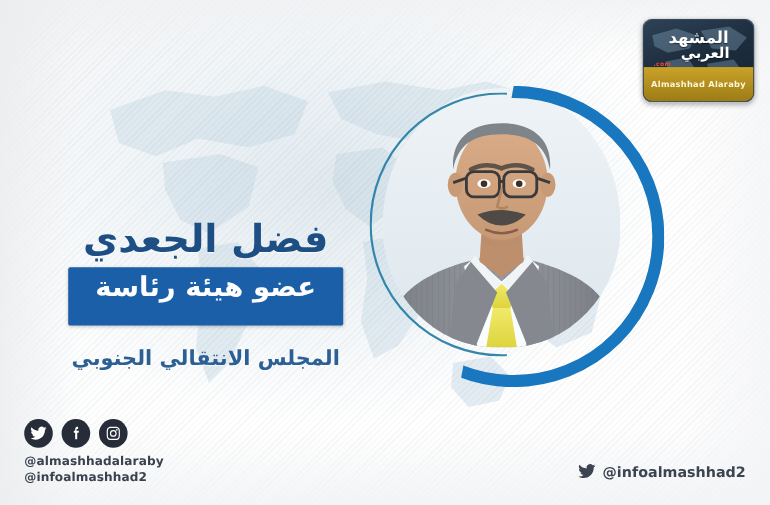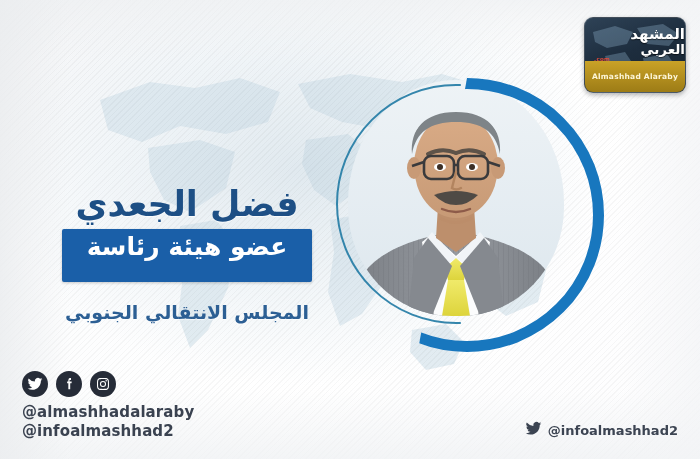--- a/index.html
+++ b/index.html
@@ -51,21 +51,21 @@
     background:linear-gradient(160deg,#2e4256 0%,#1d2d3e 45%,#16232f 100%);
     box-shadow:0 2px 5px rgba(0,0,0,.30);
     border:1px solid rgba(255,255,255,.18);
   }
   .logo-map{
     position:absolute;inset:0;opacity:.30;
   }
   .logo-map svg{width:100%;height:100%;}
   .logo-ar{
     position:absolute;left:0;right:0;top:9px;
-    text-align:right;color:#ffffff;
+    text-align:center;color:#ffffff;
     font-size:15px;font-weight:bold;line-height:1.02;
     direction:rtl;letter-spacing:-.2px;
     text-shadow:0 1px 1px rgba(0,0,0,.55);
   }
   .logo-ar .l2{font-size:13.5px;display:block;margin-top:1px;margin-left:12px;}
   .logo-dotcom{
     position:absolute;left:9px;top:38px;
     font-size:5.5px;color:#e24a3a;font-weight:bold;letter-spacing:.3px;
   }
   .logo-strip{
@@ -94,21 +94,21 @@
   }
   .photo{
     position:absolute;left:12px;top:-4px;width:216px;height:236px;
     border-radius:50% 50% 48% 48% / 52% 52% 46% 46%;
     overflow:hidden;
   }
   .photo svg{width:100%;height:100%;display:block;}
 
   
   .textblock{
-    position:absolute;left:62px;top:186px;width:250px;
+    position:absolute;left:62px;top:200px;width:250px;
     direction:rtl;text-align:center;
   }
   .name{
     font-size:35px;font-weight:bold;color:#1d4f85;
     line-height:1.05;letter-spacing:-.5px;
     text-shadow:0 1px 1px rgba(255,255,255,.75);
   }
   .banner{
     margin-top:6px;background:#1a5fa8;
     padding:5px 8px 22px;border-radius:2px;
@@ -127,21 +127,21 @@
   .social{
     position:absolute;left:22px;bottom:18px;
   }
   .social-icons{display:flex;gap:8px;align-items:center;margin-bottom:6px;}
   .sicon{
     width:26px;height:26px;border-radius:50%;
     background:#262c38;display:flex;align-items:center;justify-content:center;
   }
   .sicon svg{width:16px;height:16px;fill:#ffffff;}
   .handle{
-    font-size:15px;font-weight:bold;color:#3a4250;line-height:1.28;
+    font-size:11px;font-weight:bold;color:#3a4250;line-height:1.28;
     letter-spacing:.1px;
   }
 
   
   .br-handle{
     position:absolute;right:22px;bottom:18px;
     display:flex;align-items:center;gap:6px;
   }
   .br-handle svg{width:17px;height:17px;fill:#3c4452;}
   .br-handle .t{font-size:13px;font-weight:bold;color:#3c4452;}

